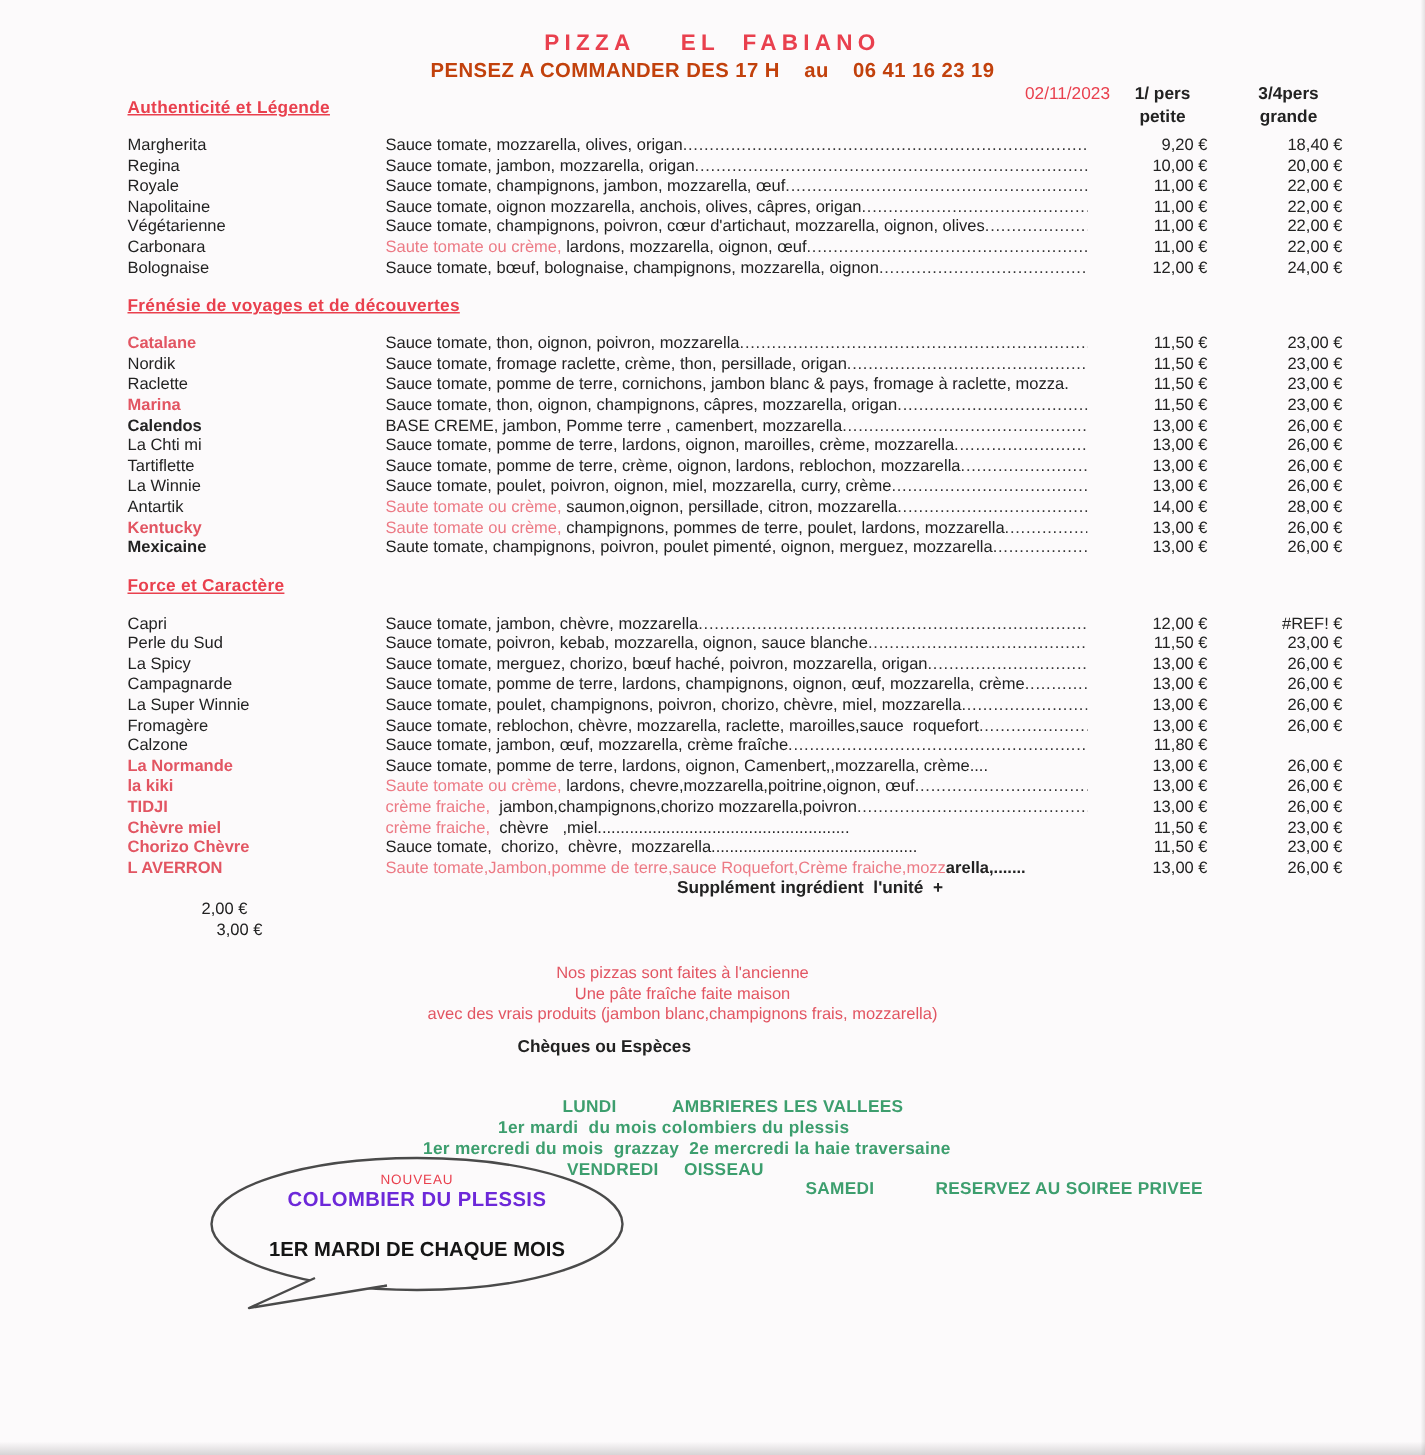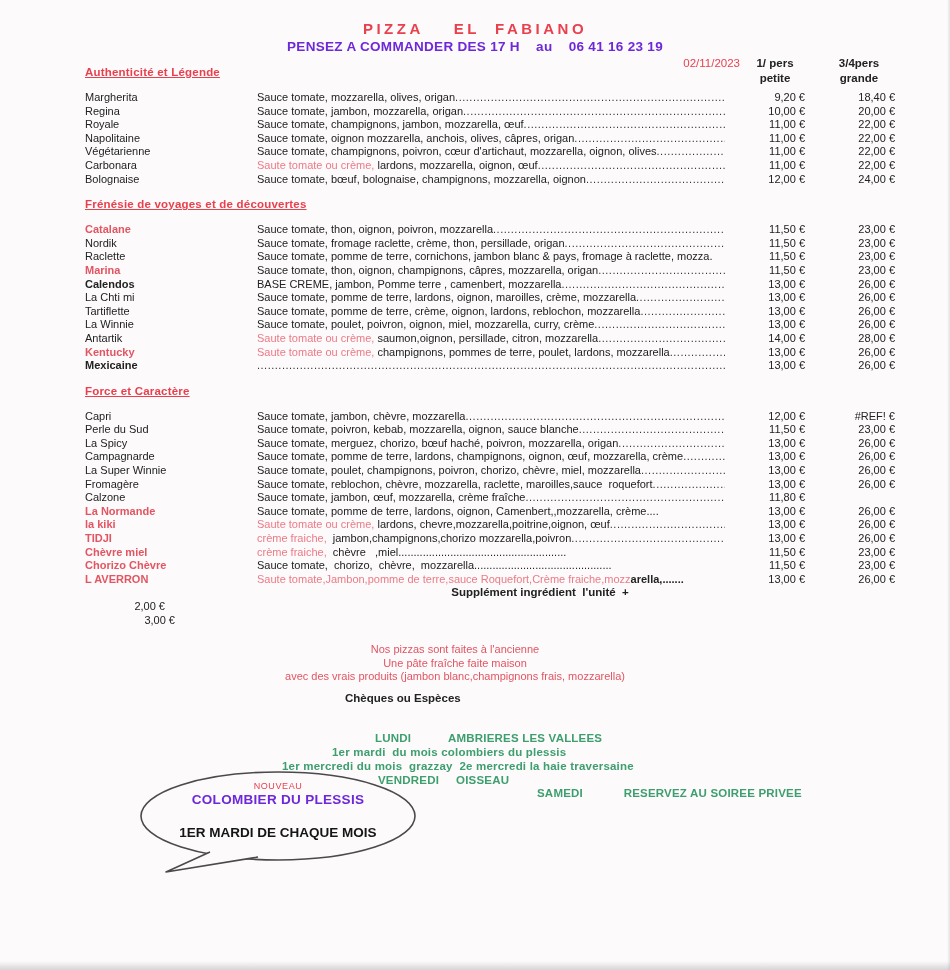--- a/index.html
+++ b/index.html
@@ -6,21 +6,21 @@
   body{
     width:950px;height:970px;position:relative;overflow:hidden;
     background:#fcfafb;color:#222;
     font-family:"Liberation Sans", sans-serif;
   }
   .title{
     text-align:center;padding-top:20px;color:#e9404e;font-weight:bold;
     font-size:15px;letter-spacing:3.5px;white-space:pre;
   }
   .subtitle{
-    text-align:center;color:#6d28d9;font-weight:bold;font-size:13.5px;
+    text-align:center;color:#c2410c;font-weight:bold;font-size:13.5px;
     white-space:pre;margin-top:2px;letter-spacing:0.3px;
   }
   .colhead{position:absolute;top:56px;left:648px;width:260px;font-size:11.5px;line-height:15px;}
   .colhead .r{display:flex;}
   .colhead .date{color:#e9404e;width:92px;text-align:right;white-space:pre;}
   .colhead .sp{width:92px;}
   .colhead .c1{width:62px;margin-left:4px;text-align:center;font-weight:bold;}
   .colhead .c2{width:70px;margin-left:18px;text-align:center;font-weight:bold;}
   .menu{margin-left:85px;width:810px;margin-top:12px;}
   .sec-title{
@@ -270,20 +270,21 @@
           <span class="leader">................................................................................................................................................................................................................................................</span>
         </span>
     <span class="rpetite">13,00 €</span>
     <span class="rgrande">26,00 €</span>
   </div>
 
   <div class="row">
     <span class="rname bold">Mexicaine</span>
     <span class="rdesc">
           <span class="pre"></span>
+          <span class="desc">Saute tomate, champignons, poivron, poulet pimenté, oignon, merguez, mozzarella</span>
           <span class="leader">................................................................................................................................................................................................................................................</span>
         </span>
     <span class="rpetite">13,00 €</span>
     <span class="rgrande">26,00 €</span>
   </div>
 </div>
     <div class="section">
       <div class="sec-title">Force et Caractère</div>
   <div class="row">
     <span class="rname">Capri</span>

